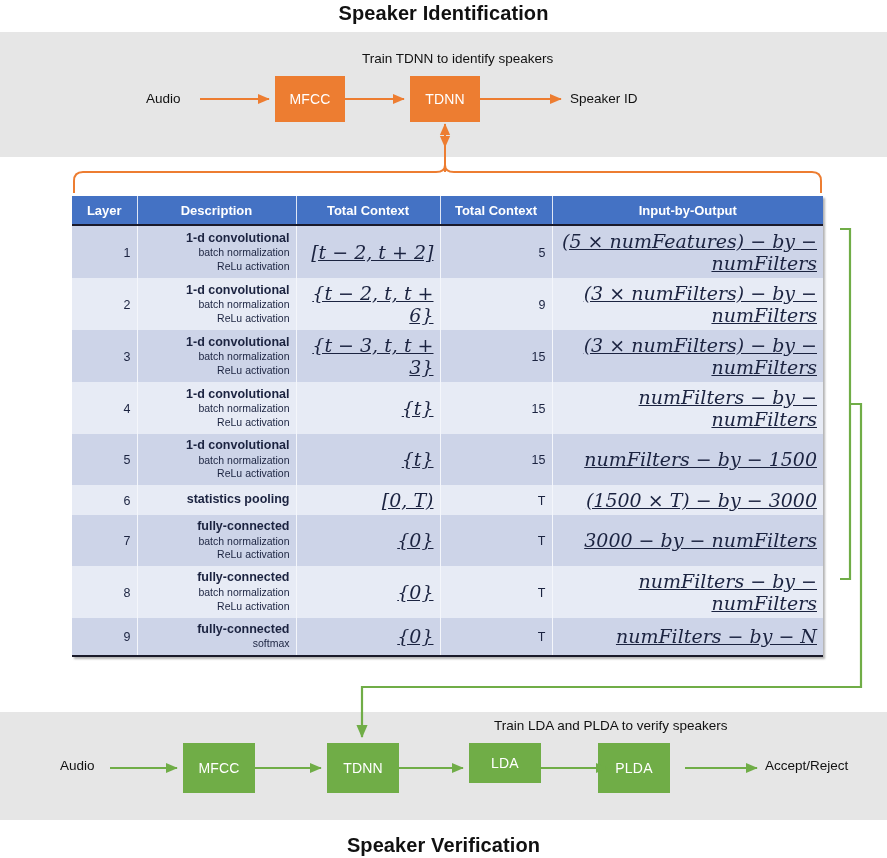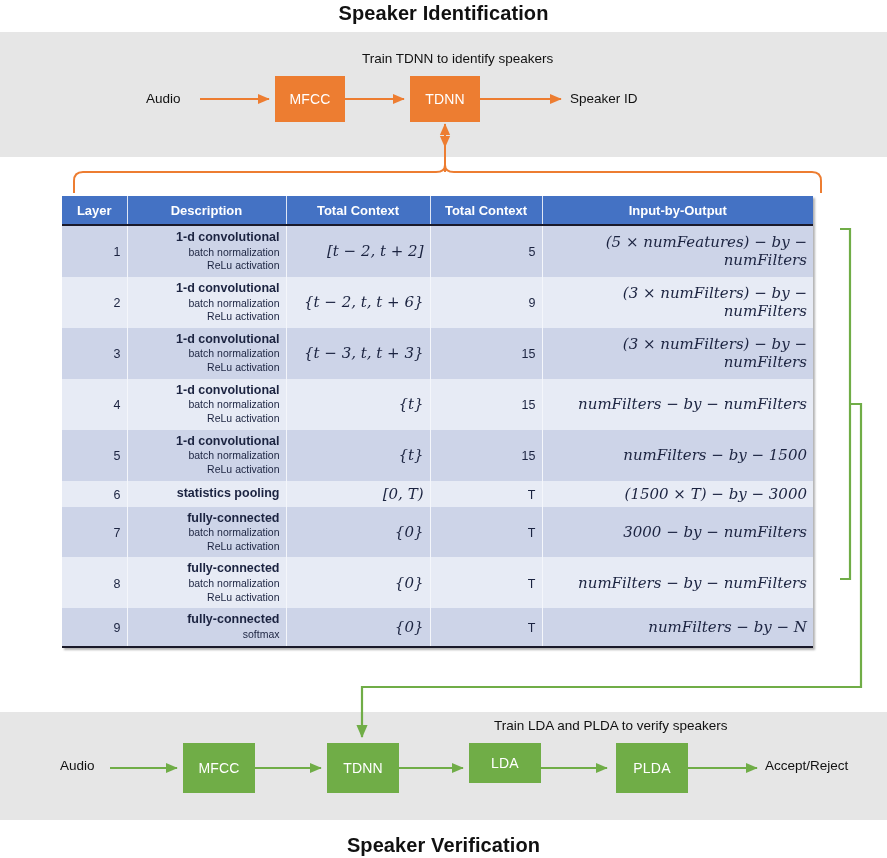--- a/index.html
+++ b/index.html
@@ -28,21 +28,21 @@
   }
   .flowbox.orange{background:#ED7D31;}
   .flowbox.green{background:#70AD47;}
 
   .flowlabel{position:absolute;font-size:13.5px;color:#111;white-space:nowrap;}
 
   svg.overlay{position:absolute;left:0;top:0;width:887px;height:858px;pointer-events:none;}
 
   
   #layer-table{
-    position:absolute;left:62px;top:196px;width:751px;
+    position:absolute;left:72px;top:196px;width:751px;
     border-collapse:collapse;border-spacing:0;
     box-shadow:2px 2px 2px rgba(0,0,0,.30);
     background:#fff;
   }
   #layer-table th{
     background:#4472C4;color:#fff;font-size:13px;font-weight:bold;
     height:28px;padding:0 4px;text-align:center;
     border-right:1px solid #dfe6f5;
     border-bottom:2px solid #1a1a2a;
   }
@@ -57,21 +57,21 @@
   #layer-table tr:last-child td{border-bottom:2px solid #1a1a2a;}
   .col-layer{width:65px;}
   .col-desc{width:159px;}
   .col-lctx{width:144px;}
   .col-tctx{width:112px;}
   .col-io{width:271px;}
 
   .cell-num{font-size:12.5px;}
   .desc-main{font-weight:bold;font-size:12.5px;display:block;line-height:1.25;}
   .desc-sub{font-size:10.5px;display:block;line-height:1.3;}
-  .math{font-family:"DejaVu Serif", serif;font-style:italic;font-size:15px;}
+  .math{font-family:"DejaVu Serif", serif;font-style:italic;font-size:19px;text-decoration:underline;}
 </style>
 </head>
 <body>
 
 <div class="band" id="band-top"></div>
 <div class="band" id="band-bottom"></div>
 
 <div class="diagram-title" id="title-top">Speaker Identification</div>
 <div class="diagram-title" id="title-bottom">Speaker Verification</div>
 
@@ -88,21 +88,21 @@
 <div class="caption" style="left:494px;top:718px;">Train LDA and PLDA to verify speakers</div>
 
 <div class="flowlabel" style="left:60px;top:758px;">Audio</div>
 
 <div class="flowbox green" style="left:183px;top:743px;width:72px;height:50px;">MFCC</div>
 
 <div class="flowbox green" style="left:327px;top:743px;width:72px;height:50px;">TDNN</div>
 
 <div class="flowbox green" style="left:469px;top:743px;width:72px;height:40px;">LDA</div>
 
-<div class="flowbox green" style="left:616px;top:743px;width:72px;height:50px;text-align:center;">PLDA</div>
+<div class="flowbox green" style="left:598px;top:743px;width:72px;height:50px;text-align:center;">PLDA</div>
 
 <div class="flowlabel" style="left:765px;top:758px;">Accept/Reject</div>
 
 <svg class="overlay">
   <defs>
     <marker id="arrow-orange" markerWidth="7" markerHeight="7" refX="5.6" refY="3" orient="auto" markerUnits="strokeWidth">
       <path d="M0,0.4 L6,3 L0,5.6 z" fill="#ED7D31"></path>
     </marker>
     <marker id="arrow-green" markerWidth="7" markerHeight="7" refX="5.6" refY="3" orient="auto" markerUnits="strokeWidth">
       <path d="M0,0.4 L6,3 L0,5.6 z" fill="#70AD47"></path>

